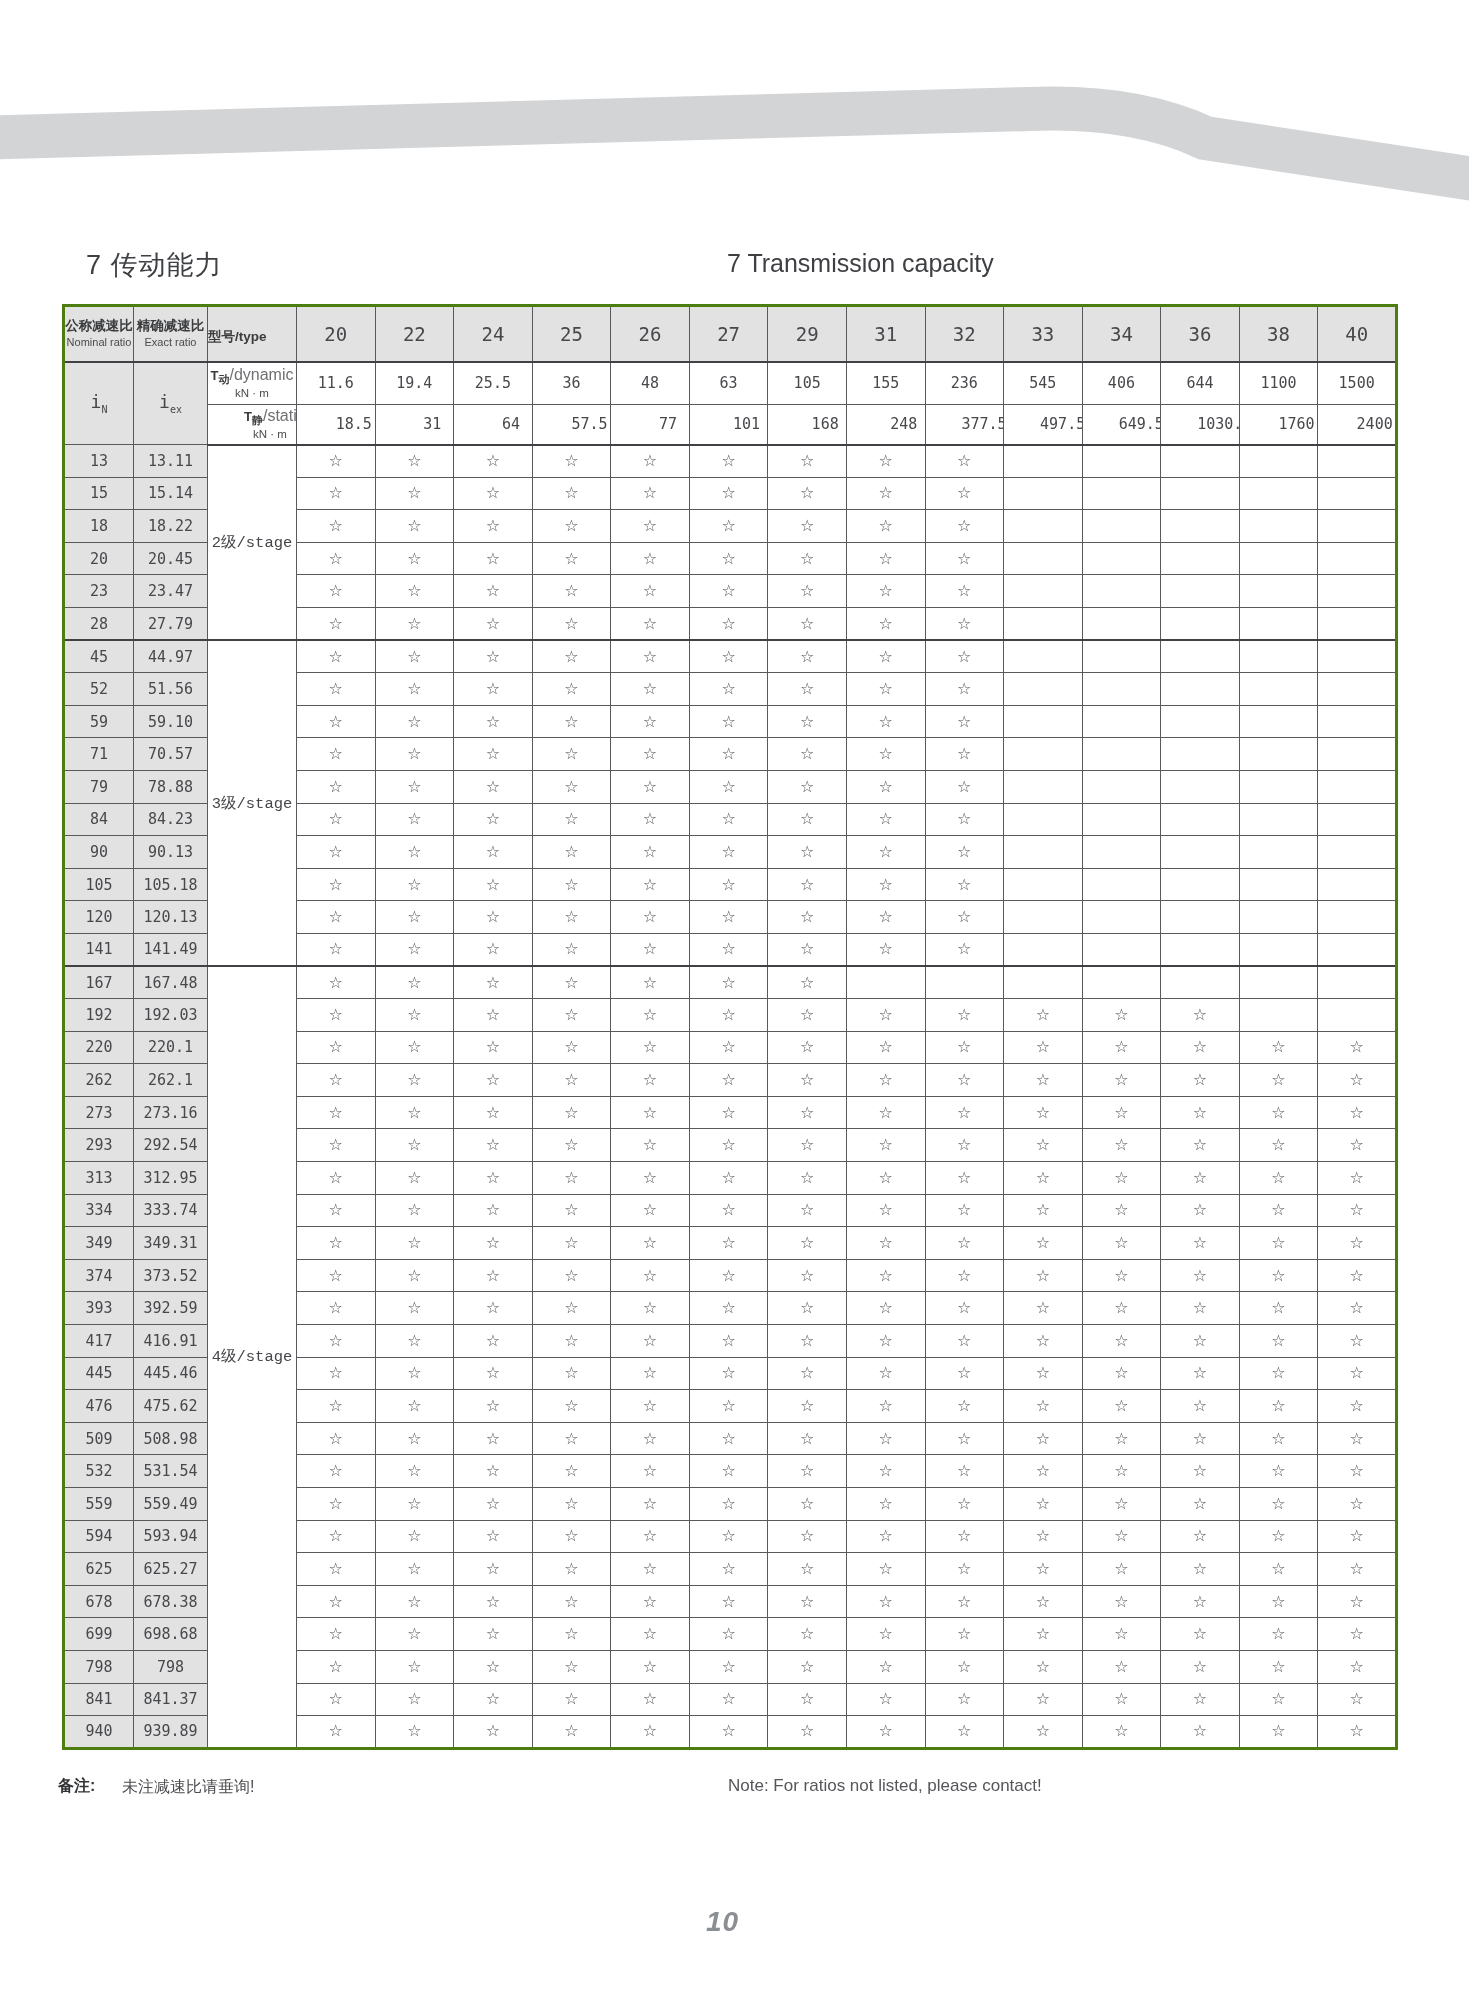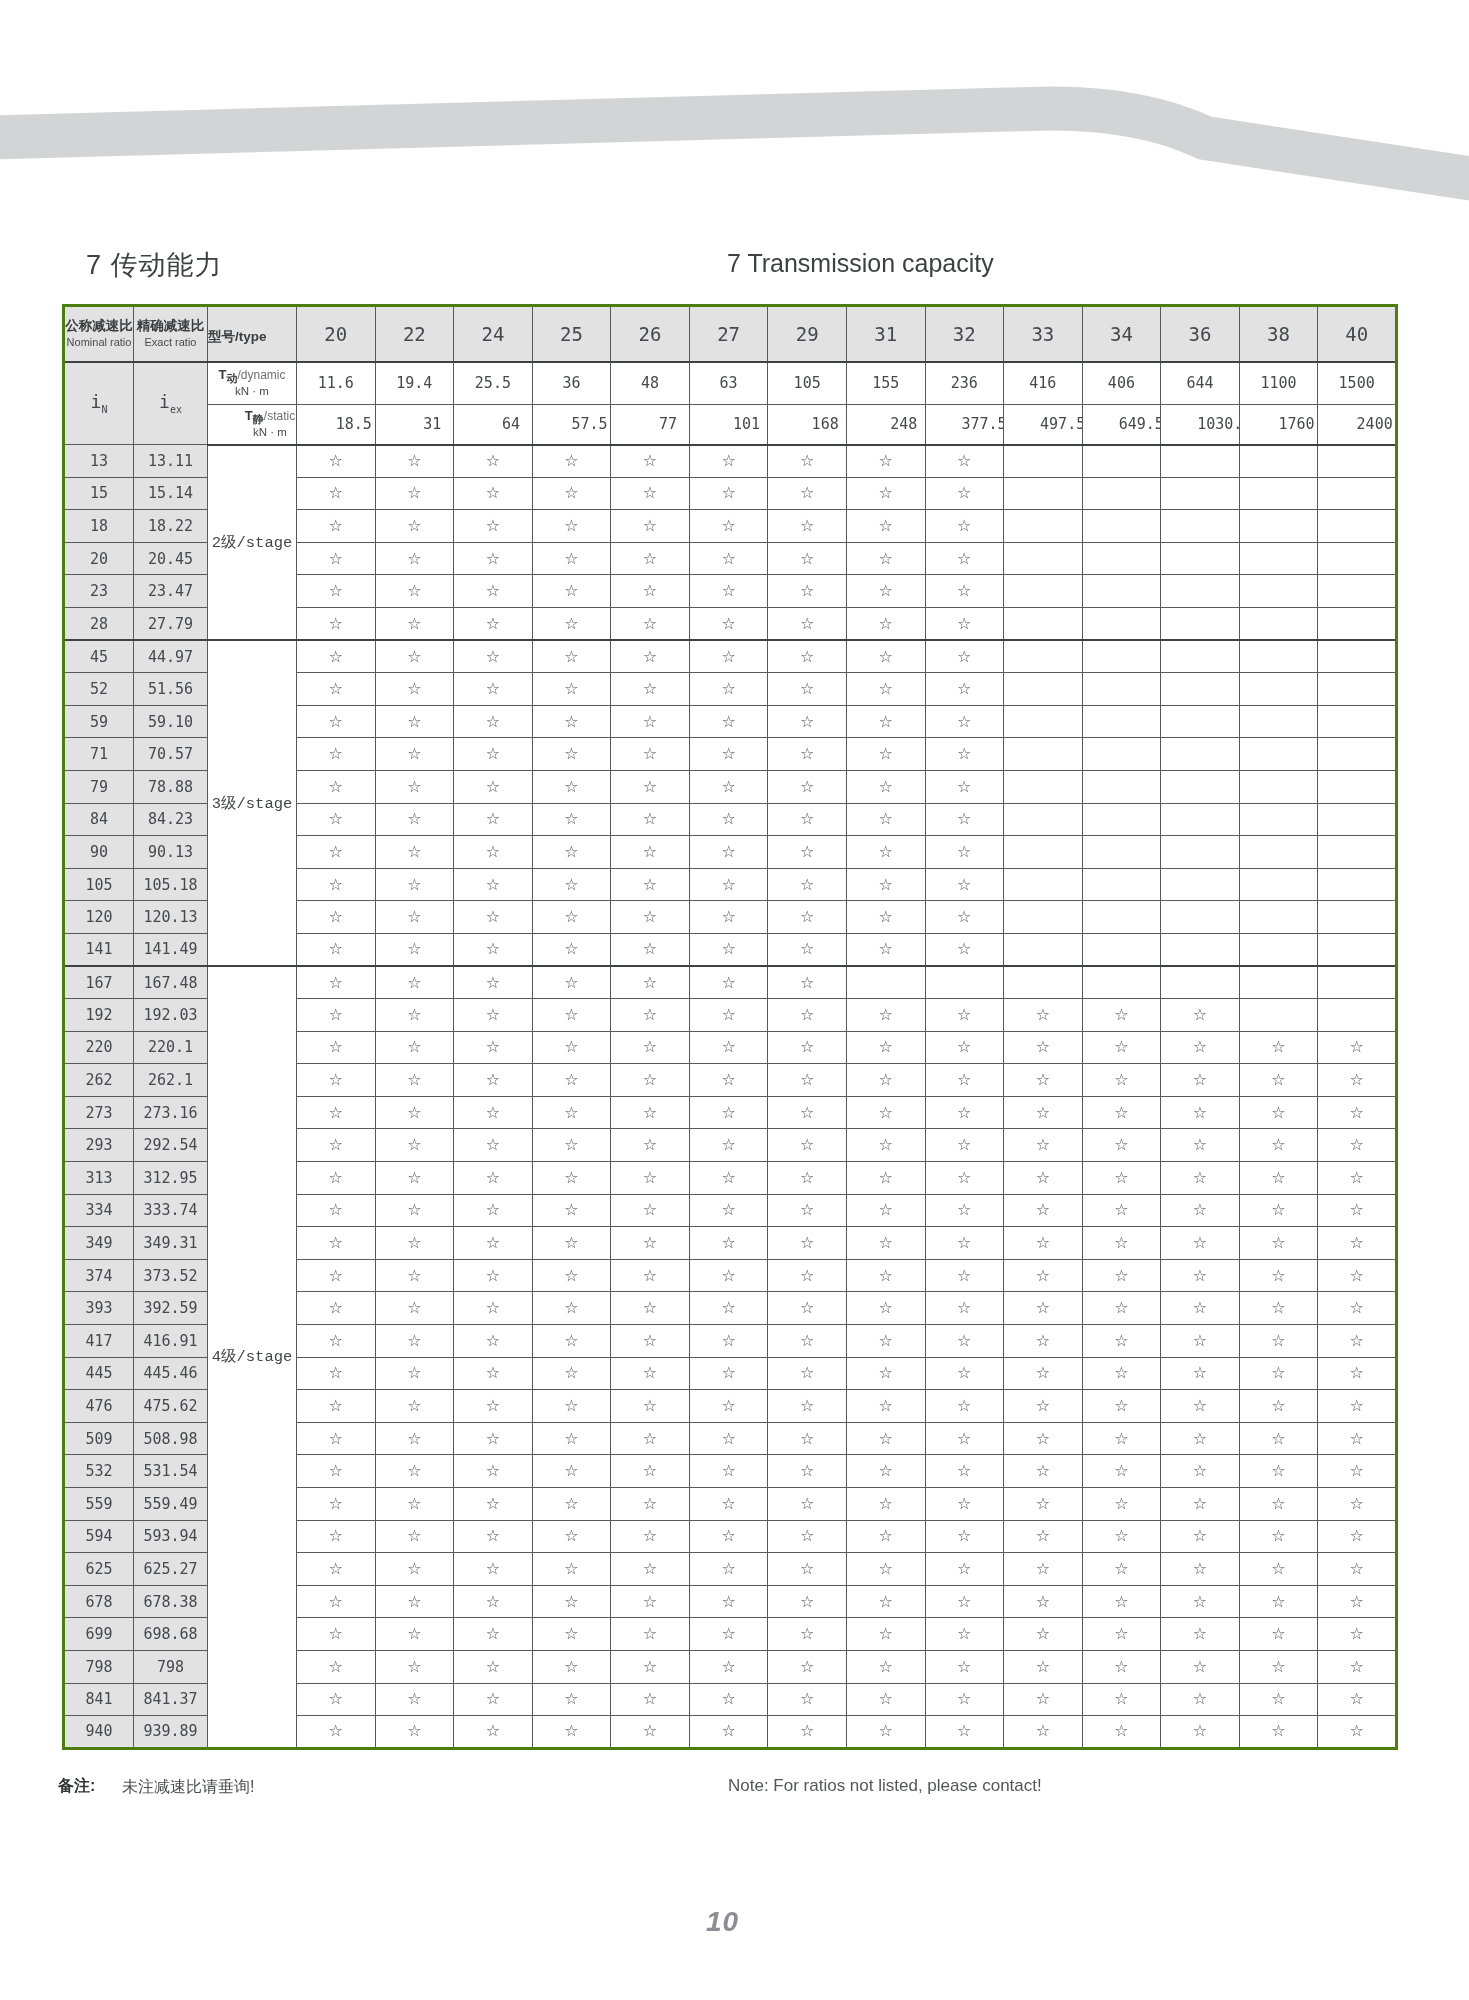--- a/index.html
+++ b/index.html
@@ -34,21 +34,21 @@
   .cjk-h{font-size:13.5px;font-weight:700;color:#3b3c3e;line-height:1.25;}
   .en-h{font-size:11px;color:#4a4b4d;line-height:1.2;margin-top:1px;}
   .type-l{font-size:13.5px;font-weight:700;color:#3b3c3e;}
   .type-m{font-size:21px;font-weight:700;color:#333436;letter-spacing:0.5px;margin-left:42px;}
   .model-h{font-family:"DejaVu Sans Mono", monospace;font-size:19px;color:#47484b;}
   .sym{font-family:"DejaVu Sans Mono", monospace;font-size:18px;color:#45464a;background:#e2e2e2;}
   .sym sub{font-size:10px;}
   .tlabel{font-size:13px;line-height:1.15;color:#3b3c3e;}
   .tlabel .base{font-weight:700;}
   .tlabel .csub{font-size:11px;font-weight:700;vertical-align:-3px;}
-  .tlabel .rest{font-size:12px;color:#6e6f72;}
+  .tlabel .rest{font-size:16px;color:#6e6f72;}
   .tlabel .unit{font-size:11.5px;color:#4a4b4d;margin-top:1px;}
   .tval{font-family:"DejaVu Sans Mono", monospace;font-size:15px;color:#47484b;}
   .num{font-family:"DejaVu Sans Mono", monospace;font-size:15px;color:#47484b;}
   .stage{font-family:Liberation Mono, monospace;font-size:15.5px;color:#45464a;background:#fff;}
   .star{font-family:"DejaVu Sans", sans-serif;font-size:16px;color:#56575a;line-height:1;background:#fff;}
   .blank{background:#fff;}
   
   .note-cn-label{position:absolute;left:58px;top:1776px;font-size:16px;font-weight:700;color:#333437;white-space:nowrap;}
   .note-cn-text{position:absolute;left:122px;top:1777px;font-size:16px;color:#4c4d50;white-space:nowrap;}
   .note-en{position:absolute;left:728px;top:1776px;font-size:17px;color:#55565a;white-space:nowrap;}
@@ -121,21 +121,21 @@
           </td>
           <td class="tval">11.6</td>
           <td class="tval">19.4</td>
           <td class="tval">25.5</td>
           <td class="tval">36</td>
           <td class="tval">48</td>
           <td class="tval">63</td>
           <td class="tval">105</td>
           <td class="tval">155</td>
           <td class="tval">236</td>
-          <td class="tval">416</td>
+          <td class="tval">545</td>
           <td class="tval">406</td>
           <td class="tval">644</td>
           <td class="tval">1100</td>
           <td class="tval">1500</td>
         </tr>
         <tr class="h3">
           <td class="tlabel">
             <div><span class="base">T</span><span class="csub">静</span><span class="rest">/static</span></div>
             <div class="unit">kN · m</div>
           </td>

